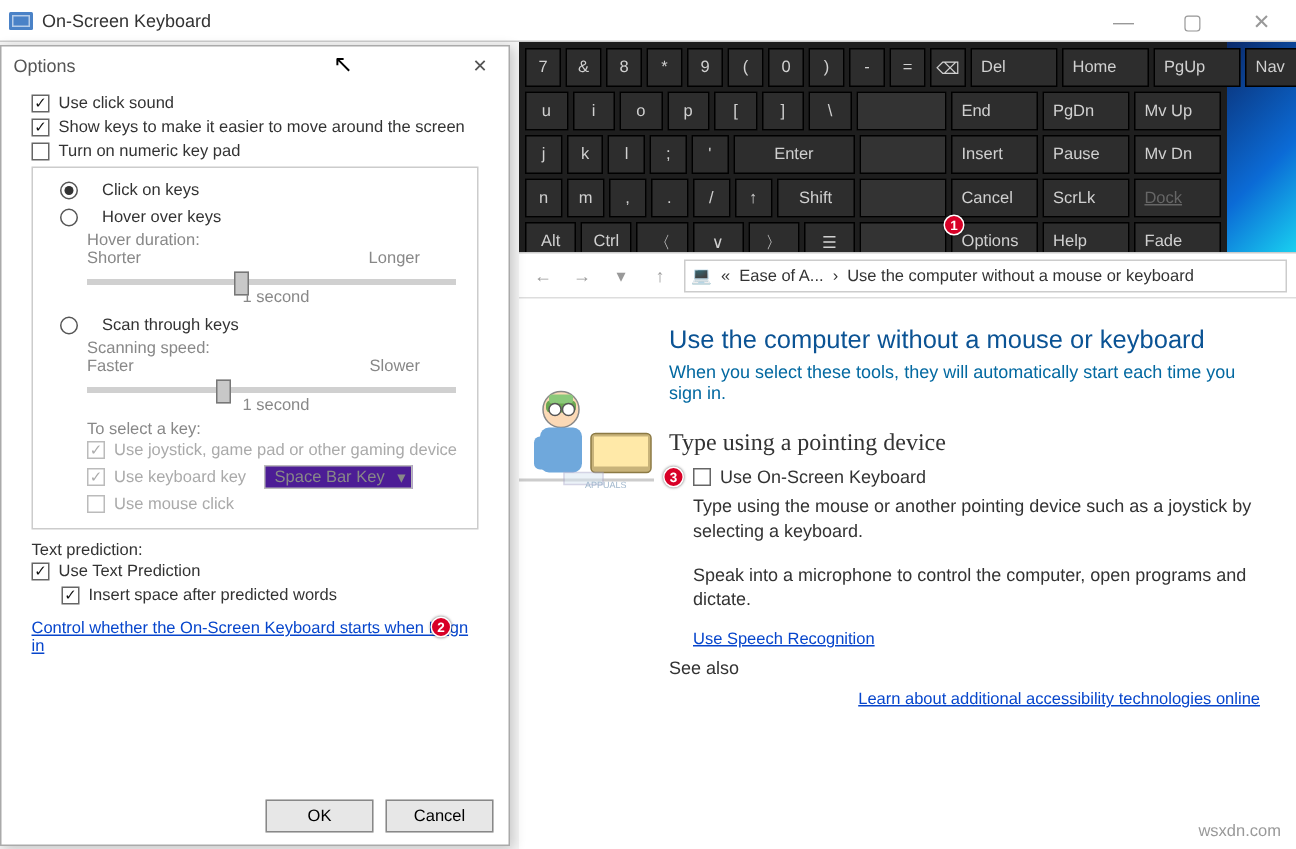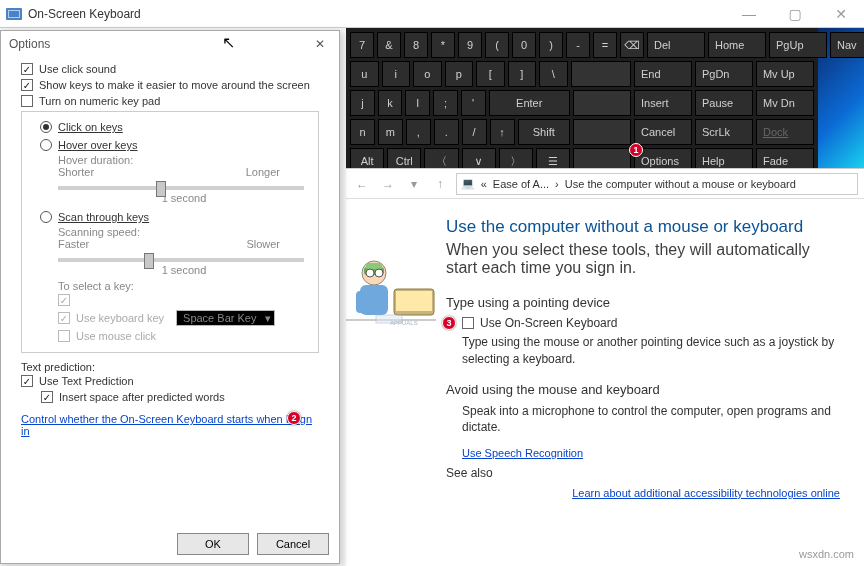--- a/index.html
+++ b/index.html
@@ -25,50 +25,50 @@
 .key.right { justify-content:flex-start; padding-left:6px; min-width:54px; flex:none; width:58px;}
 
 
 .dialog { position:absolute; top:30px; left:0; width:340px; height:534px; background:#fff; border:1px solid #aaa; box-shadow:2px 2px 8px rgba(0,0,0,.2);}
 .dlg-t { height:26px; display:flex; align-items:center; padding:0 8px; font-size:12px; color:#555;}
 .dlg-t .x{margin-left:auto;width:22px;height:22px;display:flex;align-items:center;justify-content:center;color:#555;}
 .dlg-body { padding:4px 20px; font-size:11px; color:#333;}
 .chk { display:flex; align-items:center; gap:6px; padding:2px 0;}
 .chk .box{width:12px;height:12px;border:1px solid #666;display:flex;align-items:center;justify-content:center;font-size:10px;color:#111;}
 .section-label{padding:6px 0 2px;}
-.radio{display:flex;align-items:flex-end;gap:6px;padding:3px 0 3px 10px;text-decoration:underline;}
+.radio{display:flex;align-items:flex-end;gap:16px;padding:3px 0 3px 10px;}
 .radio .r{width:12px;height:12px;border:1px solid #555;border-radius:50%;display:flex;align-items:center;justify-content:center;}
 .radio .r.on::after{content:"";width:6px;height:6px;background:#333;border-radius:50%;}
 .sub { padding-left:28px; color:#888; }
 .sub .srow{display:flex;justify-content:space-between;padding-right:30px;text-align:center;}
 .track{height:4px;background:#d0d0d0;position:relative;margin:8px 6px 2px 0;}
 .thumb{position:absolute;top:-5px;width:10px;height:16px;background:#c8c8c8;border:1px solid #777;left:40%;}
 .center{text-align:center;padding-bottom:4px;}
 .chk.disabled, .chk.disabled .box{color:#aaa;border-color:#bbb;}
-.select{display:inline-block;border:1px solid #bbb;background:#000000;color:#888;padding:1px 18px 1px 6px;margin-left:6px;position:relative;font-size:11px;}
+.select{display:inline-block;border:1px solid #bbb;background:#4c1d95;color:#888;padding:1px 18px 1px 6px;margin-left:6px;position:relative;font-size:11px;}
 .select::after{content:"▾";position:absolute;right:4px;top:1px;color:#888;}
 .group{border:1px solid #ccc;padding:6px 8px 8px;margin-top:2px;}
 .textpred{padding-top:8px;}
 .link{color:#0645cc;text-decoration:underline;font-size:11px;}
 .dlg-btns{position:absolute;bottom:8px;right:10px;display:flex;gap:8px;}
 .btn{border:1px solid #888;background:#e7e7e7;width:72px;height:22px;font-size:11px;}
 .red-badge{position:absolute;width:14px;height:14px;background:#d80027;border-radius:50%;color:#fff;font-size:9px;font-weight:bold;display:flex;align-items:center;justify-content:center;border:1px solid #fff;box-shadow:0 0 2px rgba(0,0,0,.6);}
 .cursor { position:absolute; top:33px; left:222px; font-size:16px; color:#000; pointer-events:none;}
 
 
 .explorer { position:absolute; top:168px; left:346px; right:0; bottom:0; background:#fff; border-top:1px solid #ccc;}
 .navbar{display:flex;align-items:center;height:30px;border-bottom:1px solid #ddd;padding:0 6px;gap:6px;font-size:12px;color:#666;}
 .navbtn{width:20px;height:20px;display:flex;align-items:center;justify-content:center;color:#999;}
 .addr{flex:1;display:flex;align-items:center;border:1px solid #ccc;height:22px;padding:0 4px;gap:6px;color:#333;font-size:11px;}
 .addr .chip{color:#333;}
 .content{padding:18px 24px 8px 100px;position:relative;font-size:12px;color:#333;}
 .illust{position:absolute;left:0;top:48px;width:90px;height:90px;}
 .h1{color:#0b5394;font-size:17px;font-weight:normal;padding-bottom:4px;}
-.lead{font-size:16px;color:#404040;padding-bottom:14px;}
-.h2{font-size:13px;color:#333;padding:4px 0;}
+.lead{font-size:12px;color:#0369a1;padding-bottom:14px;}
+.h2{font-size:16px;color:#333;padding:4px 0;font-family:Liberation Serif, serif;}
 .body-p{font-size:12px;color:#333;padding:2px 0 10px;line-height:1.4;}
 .see{padding-top:6px;}
 .watermark{position:absolute;bottom:6px;right:10px;color:#999;font-size:11px;}
 .desktop-corner{position:absolute;top:28px;right:0;width:46px;height:140px;background:linear-gradient(135deg,#0a2a6b,#0b6bd6 60%,#19d0f0);}
 </style>
 </head>
 <body>
 
 <div class="titlebar">
   <div class="kbd-icon"></div>
@@ -186,21 +186,20 @@
     </svg>
     <div class="h1">Use the computer without a mouse or keyboard</div>
     <div class="lead">When you select these tools, they will automatically start each time you sign in.</div>
     <div class="h2">Type using a pointing device</div>
     <div class="chk" style="padding-left:16px;position:relative;">
       <div class="red-badge" style="left:-4px;top:2px;">3</div>
       <div class="box"></div>
       <span>Use On-Screen Keyboard</span>
     </div>
     <div class="body-p" style="padding-left:16px;">Type using the mouse or another pointing device such as a joystick by selecting a keyboard.</div>
-    <div class="h2">Avoid using the mouse and keyboard</div>
     <div class="body-p" style="padding-left:16px;">Speak into a microphone to control the computer, open programs and dictate.</div>
     <div style="padding-left:16px;"><a href="#" class="link">Use Speech Recognition</a></div>
     <div class="see">See also</div>
     <div style="padding-left:16px;padding-top:6px;text-align:right;"><a href="#" class="link">Learn about additional accessibility technologies online</a></div>
   </div>
 </div>
 
 <div class="dialog">
   <div class="dlg-t">
     <span>Options</span>
@@ -250,20 +249,21 @@
             <span>Faster</span>
             <span>Slower</span>
           </div>
         <div class="track">
             <div class="thumb" style="left:35%;"></div>
           </div>
         <div class="center">1 second</div>
         <div>To select a key:</div>
         <div class="chk disabled">
             <div class="box">✓</div>
+            <span>Use joystick, game pad or other gaming device</span>
           </div>
         <div class="chk disabled">
             <div class="box">✓</div>
             <span>Use keyboard key</span>
             <span class="select">Space Bar Key</span>
           </div>
         <div class="chk disabled">
             <div class="box"></div>
             <span>Use mouse click</span>
           </div>

